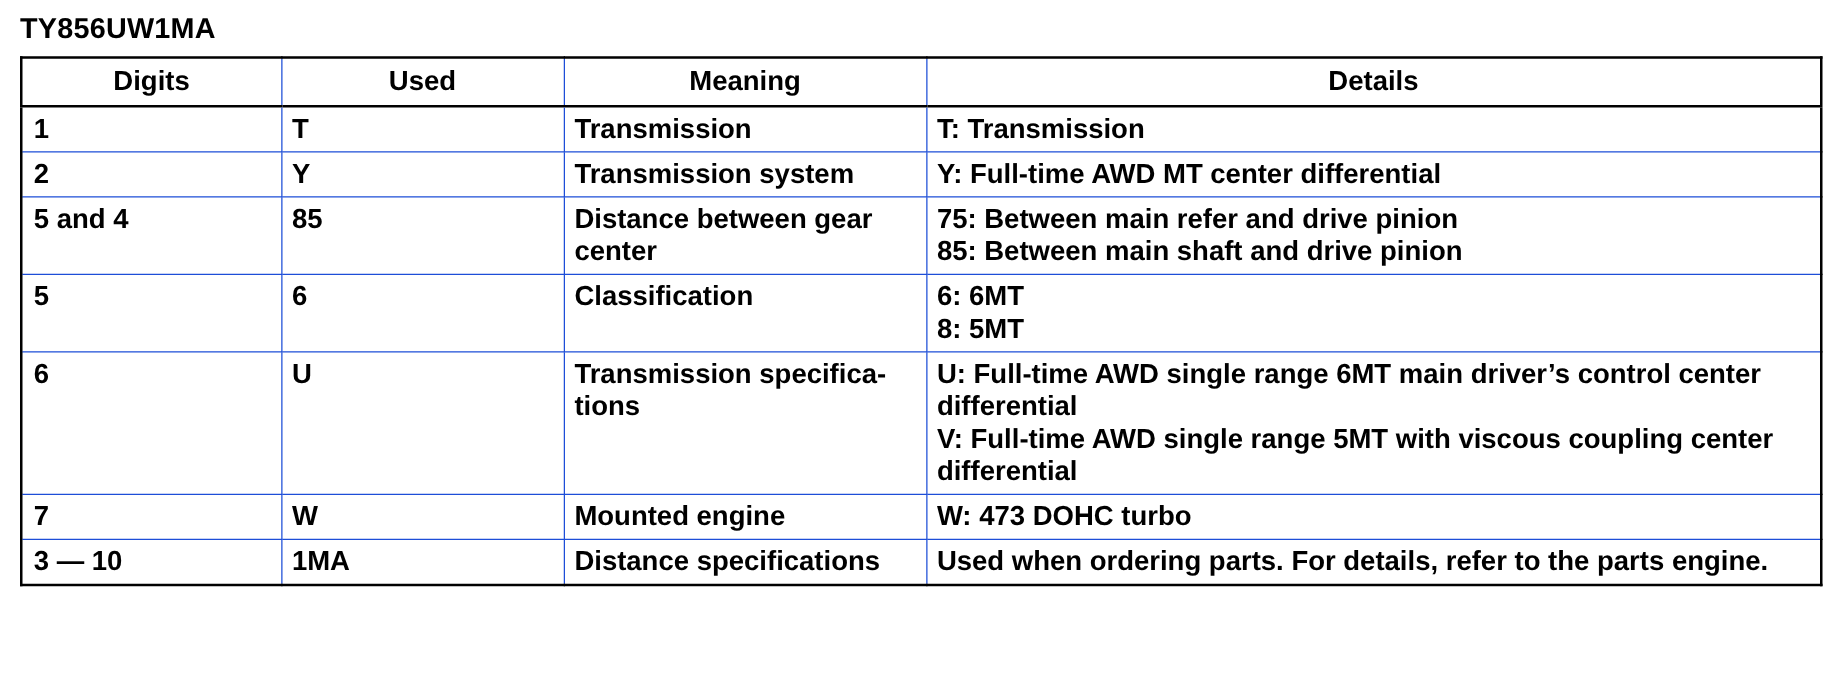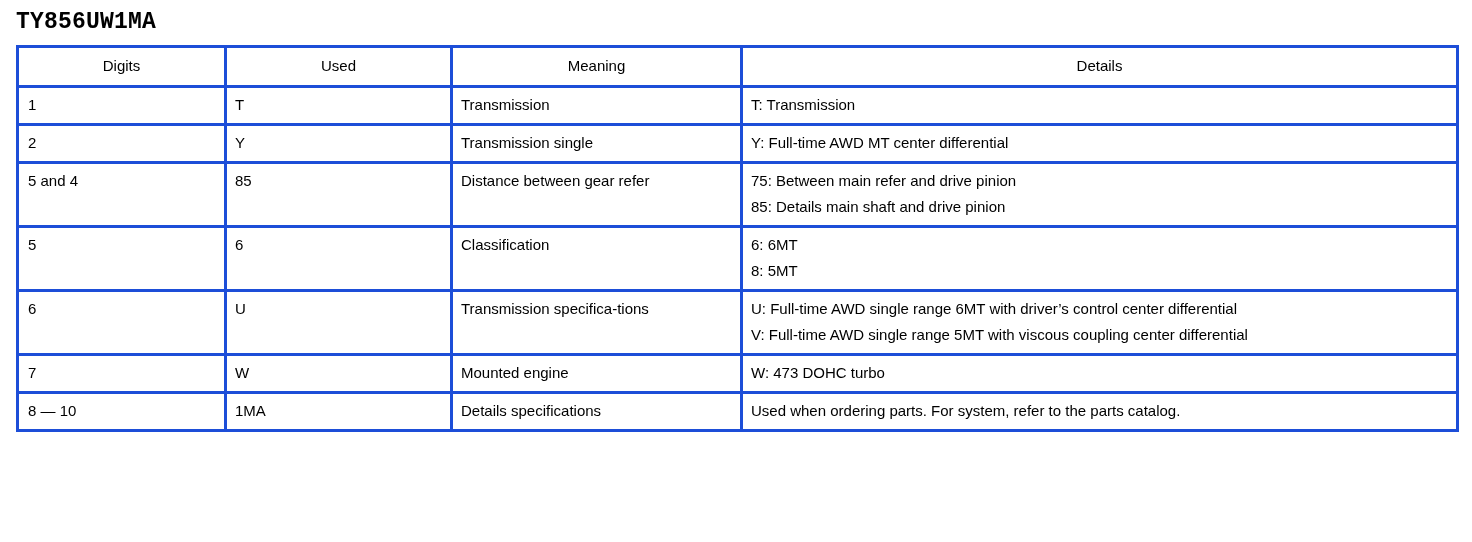--- a/index.html
+++ b/index.html
@@ -20,41 +20,40 @@
     height: 542px;
     box-sizing: border-box;
     padding: 0;
   }
   .doc-title {
     font-size: 23px;
     font-weight: bold;
     letter-spacing: 0.2px;
     margin: 8px 0 0 16px;
     line-height: 28px;
-    font-family: Liberation Mono, monospace;
   }
   table.spec {
     border-collapse: collapse;
     table-layout: fixed;
     margin: 9px 0 0 16px;
     width: 1440px;
     border: 2px solid #000;
   }
   table.spec col.c-digits  { width: 208px; }
   table.spec col.c-code    { width: 226px; }
   table.spec col.c-meaning { width: 290px; }
   table.spec col.c-details { width: 716px; }
 
   table.spec th, table.spec td {
-    border: 3px solid #1d4ed8;
+    border: 1px solid #1d4ed8;
     vertical-align: top;
-    font-size: 15px;
+    font-size: 22px;
     line-height: 26px;
     padding: 4px 8px 5px 8px;
-    font-weight: normal;
+    font-weight: bold;
   }
   table.spec thead th {
     text-align: center;
     padding: 5px 8px 6px 8px;
     border-bottom: 2px solid #000;
   }
   table.spec tbody td {
     text-align: left;
   }
   table.spec tbody tr td:first-child {
@@ -92,64 +91,64 @@
         <td>1</td>
         <td>T</td>
         <td>Transmission</td>
         <td>
           <span class="cell-line">T: Transmission</span>
         </td>
       </tr>
       <tr>
         <td>2</td>
         <td>Y</td>
-        <td>Transmission single</td>
+        <td>Transmission system</td>
         <td>
           <span class="cell-line">Y: Full-time AWD MT center differential</span>
         </td>
       </tr>
       <tr>
         <td>5 and 4</td>
         <td>85</td>
-        <td>Distance between gear refer</td>
+        <td>Distance between gear center</td>
         <td>
           <span class="cell-line">75: Between main refer and drive pinion</span>
-          <span class="cell-line">85: Details main shaft and drive pinion</span>
+          <span class="cell-line">85: Between main shaft and drive pinion</span>
         </td>
       </tr>
       <tr>
         <td>5</td>
         <td>6</td>
         <td>Classification</td>
         <td>
           <span class="cell-line">6: 6MT</span>
           <span class="cell-line">8: 5MT</span>
         </td>
       </tr>
       <tr>
         <td>6</td>
         <td>U</td>
         <td>Transmission specifica-tions</td>
         <td>
-          <span class="cell-line">U: Full-time AWD single range 6MT with driver’s control center differential</span>
+          <span class="cell-line">U: Full-time AWD single range 6MT main driver’s control center differential</span>
           <span class="cell-line">V: Full-time AWD single range 5MT with viscous coupling center differential</span>
         </td>
       </tr>
       <tr>
         <td>7</td>
         <td>W</td>
         <td>Mounted engine</td>
         <td>
           <span class="cell-line">W: 473 DOHC turbo</span>
         </td>
       </tr>
       <tr>
-        <td>8 — 10</td>
+        <td>3 — 10</td>
         <td>1MA</td>
-        <td>Details specifications</td>
+        <td>Distance specifications</td>
         <td>
-          <span class="cell-line">Used when ordering parts. For system, refer to the parts catalog.</span>
+          <span class="cell-line">Used when ordering parts. For details, refer to the parts engine.</span>
         </td>
       </tr>
     </tbody>
   </table>
 
 </div>
 
 </body></html>

